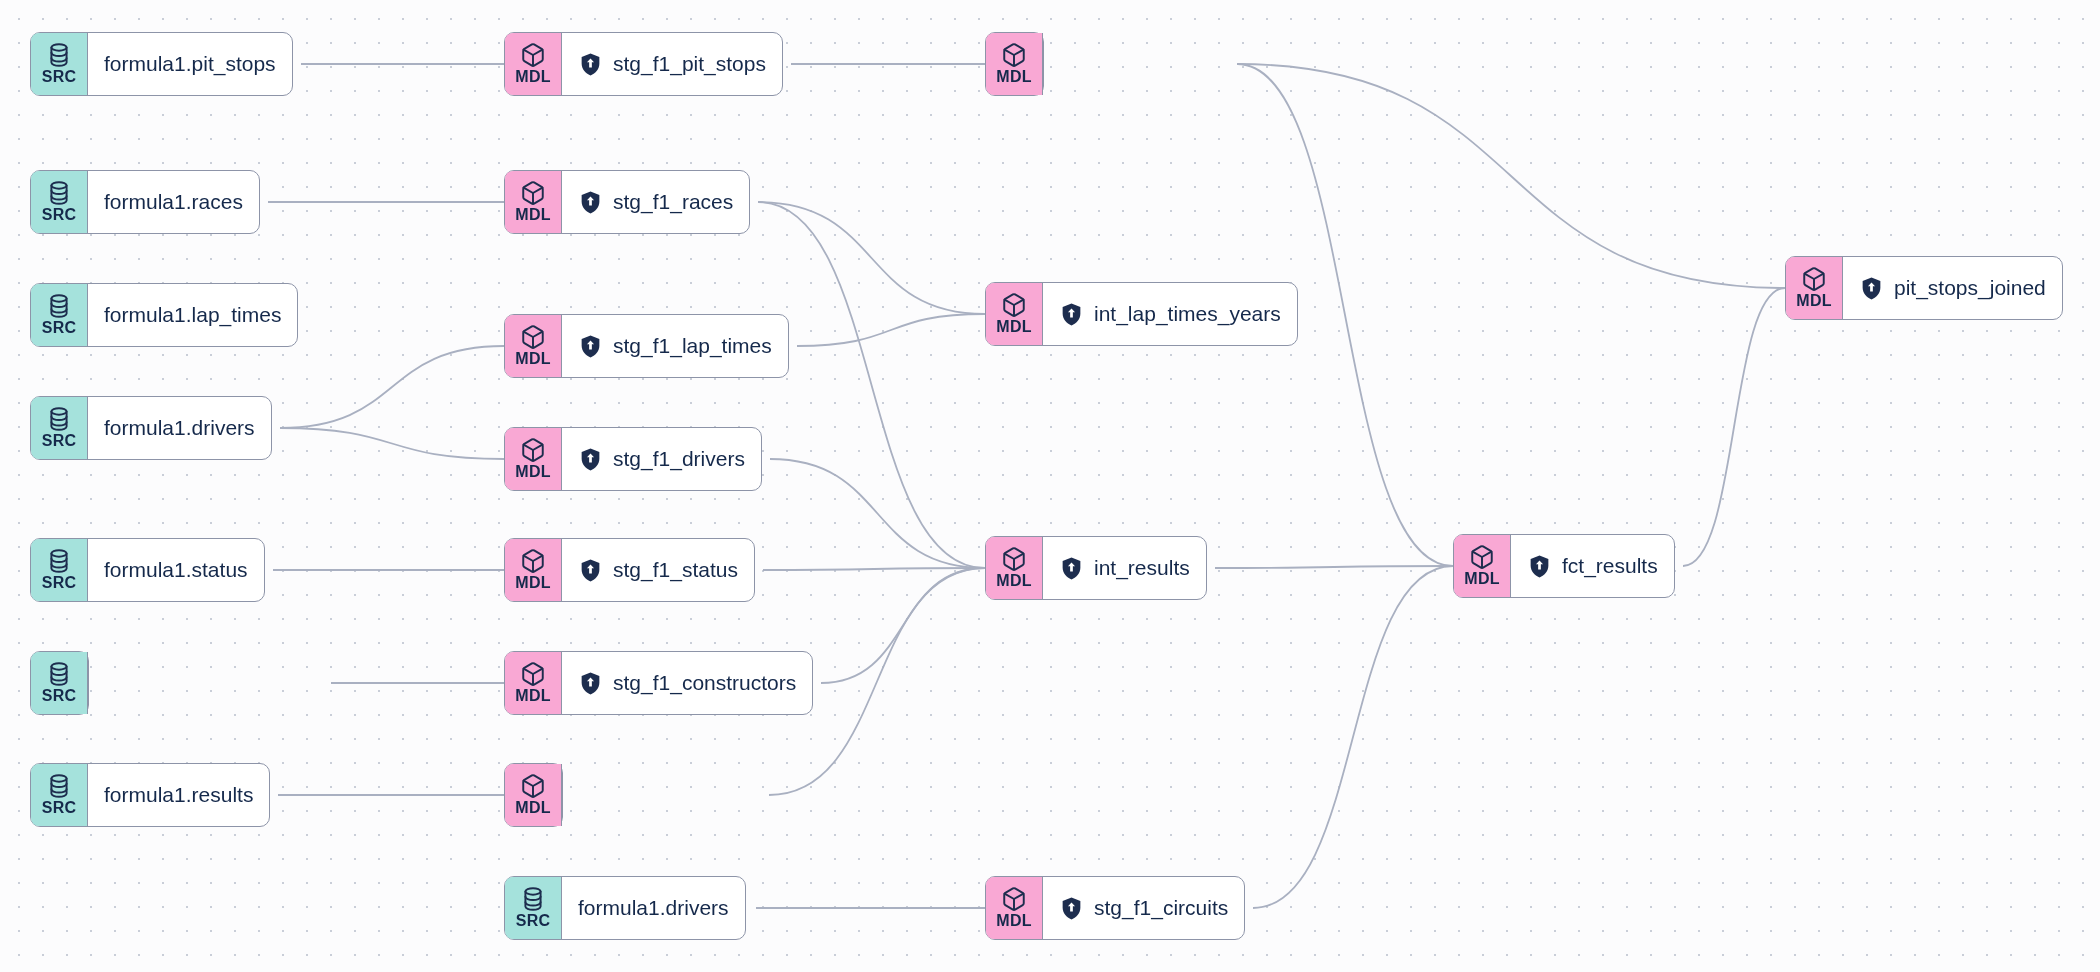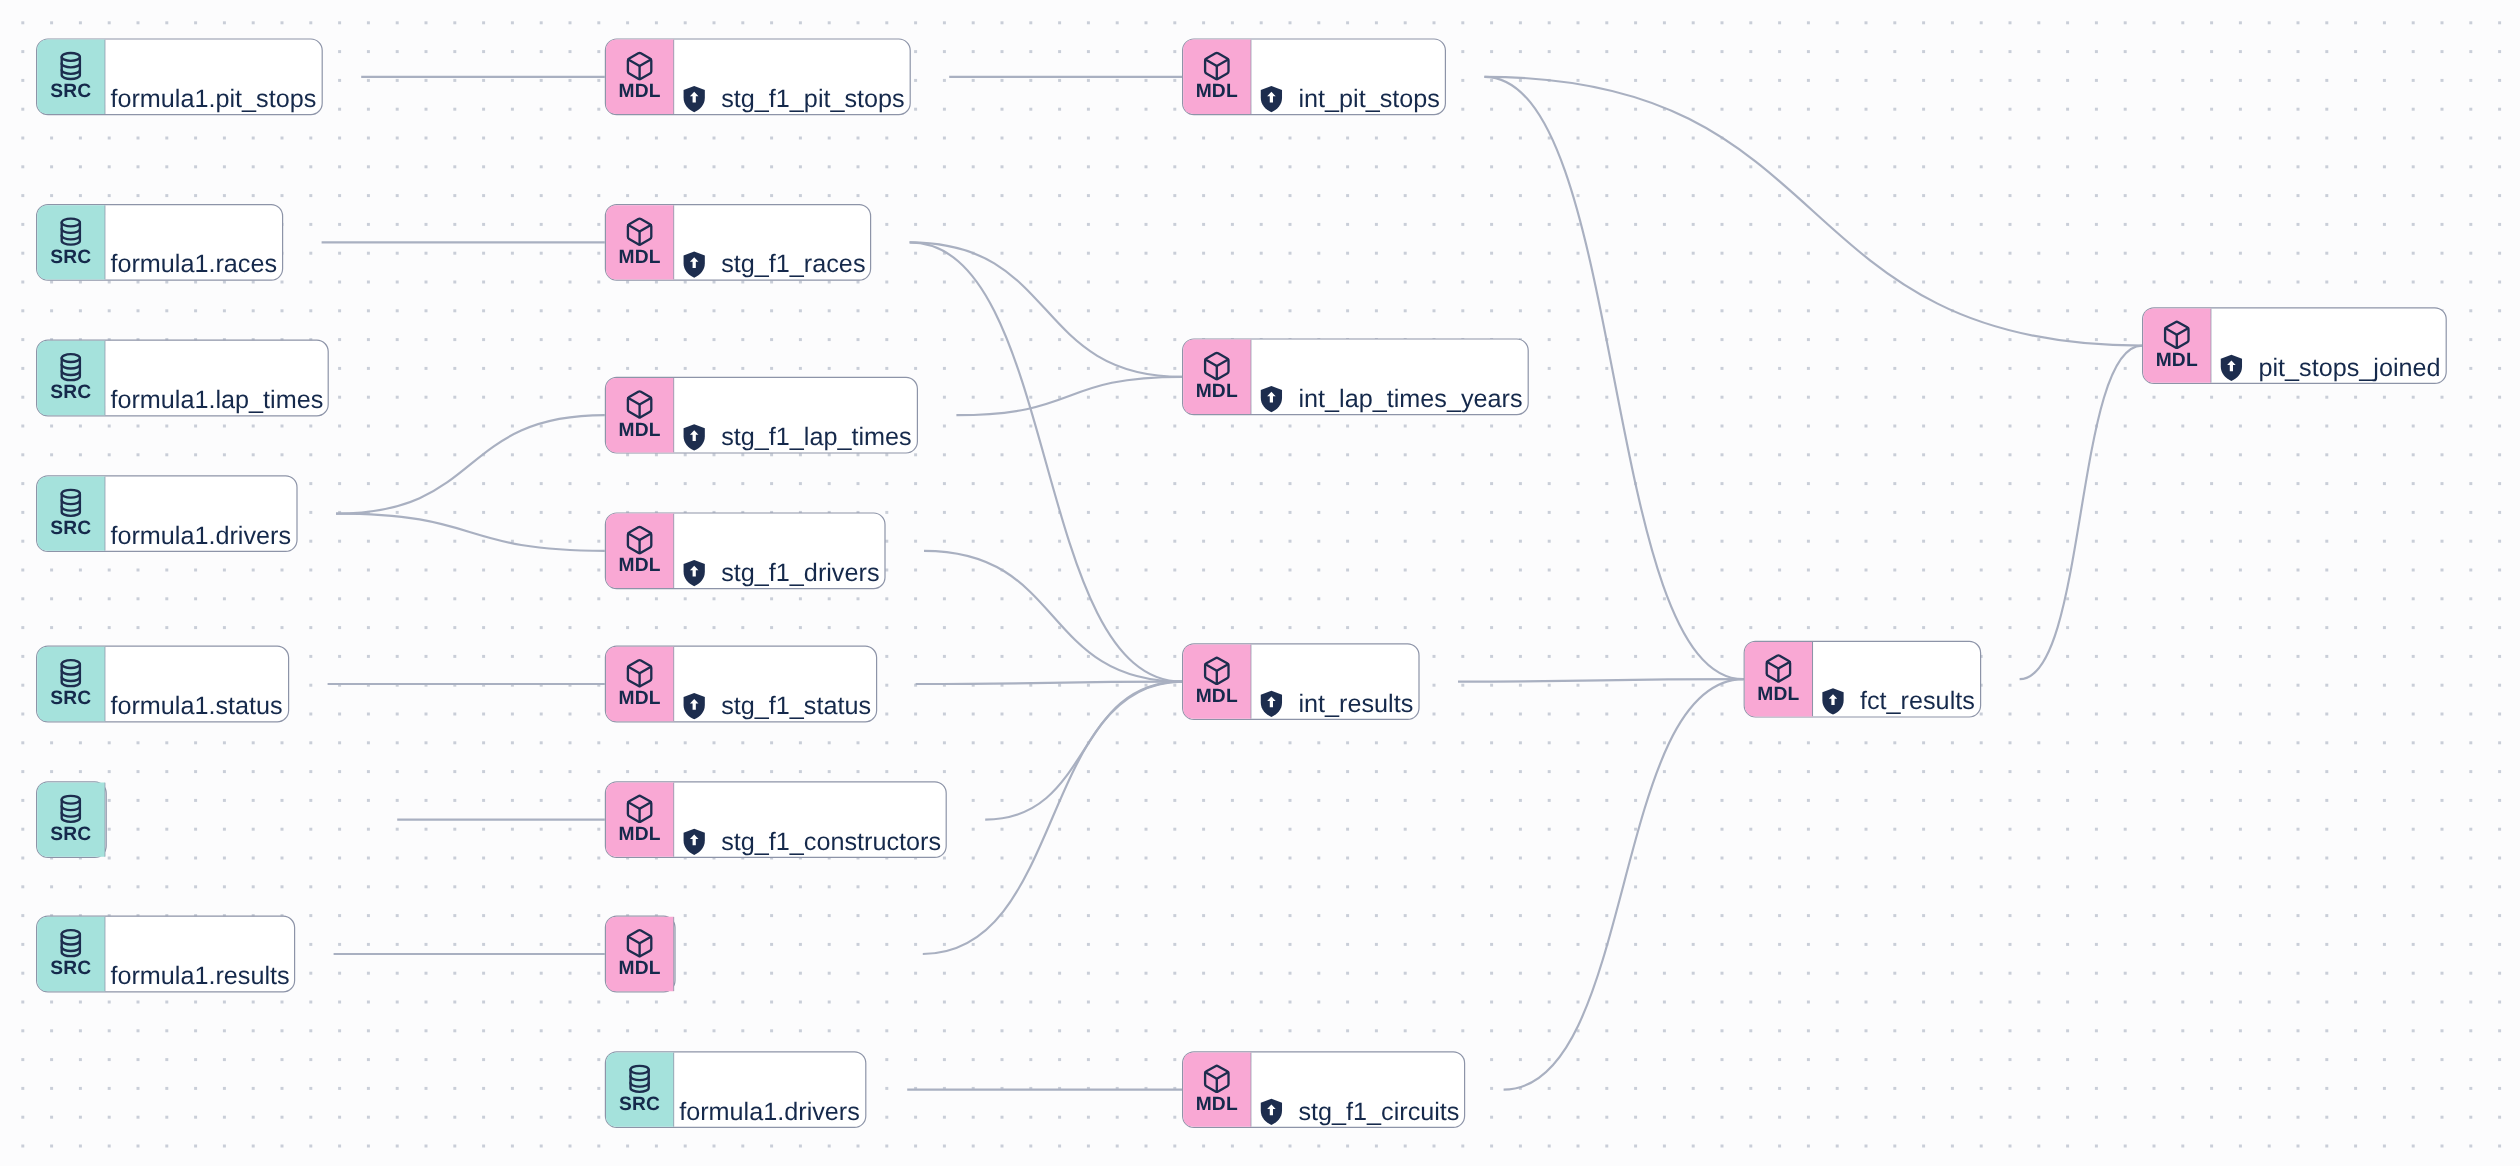--- a/index.html
+++ b/index.html
@@ -42,22 +42,22 @@
     border-radius: 8px 0 0 8px;
     font-size: 16px;
     font-weight: 700;
     letter-spacing: 0.2px;
   }
   .badge.source { background: #a5e2dc; }
   .badge.model  { background: #f9a8d4; }
   .badge svg { display: block; }
   .label {
     display: flex;
-    align-items: flex-end;
-    padding: 0 4px;
+    align-items: center;
+    padding: 0 16px;
     gap: 10px;
     font-size: 21px;
   }
   .label svg { display: block; flex: 0 0 auto; }
 </style>
 </head>
 <body>
 
 <svg width="0" height="0" style="position:absolute" aria-hidden="true">
   <defs>
@@ -133,26 +133,20 @@
           <span>stg_f1_pit_stops</span>
         </div>
       </div>
       <div class="node" style="left: 985px; top: 32px;">
         <div class="badge model">
           <svg width="26" height="26" viewBox="0 0 24 24">
             <use href="#sym-cube"></use>
           </svg>
           <span>MDL</span>
         </div>
-        <div class="label">
-          <svg width="25" height="25" viewBox="0 0 24 24">
-            <use href="#sym-shield"></use>
-          </svg>
-          <span>int_pit_stops</span>
-        </div>
       </div>
       <div class="node" style="left: 1785px; top: 256px;">
         <div class="badge model">
           <svg width="26" height="26" viewBox="0 0 24 24">
             <use href="#sym-cube"></use>
           </svg>
           <span>MDL</span>
         </div>
         <div class="label">
           <svg width="25" height="25" viewBox="0 0 24 24">

